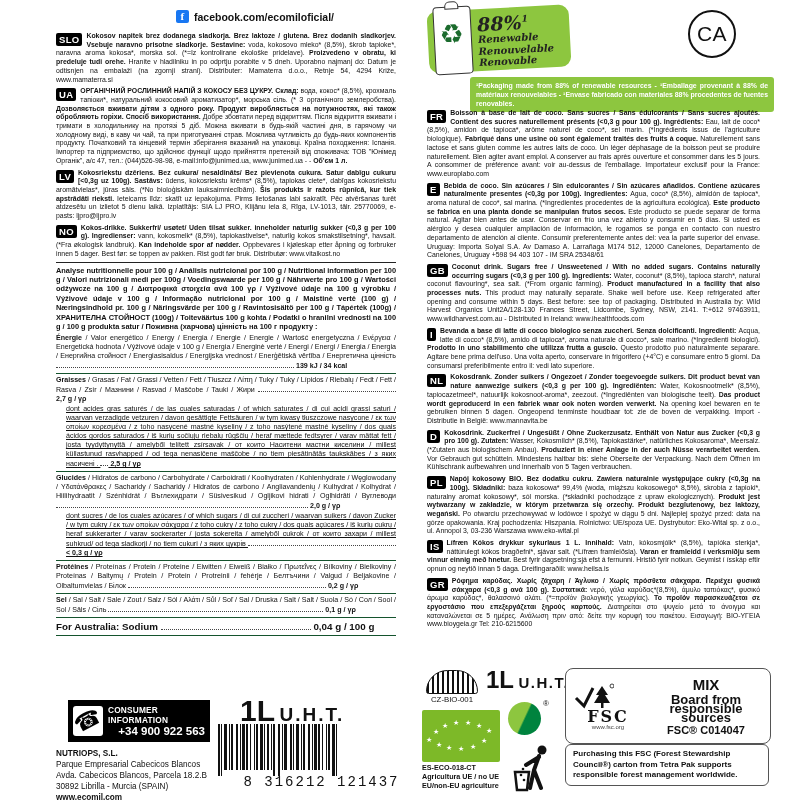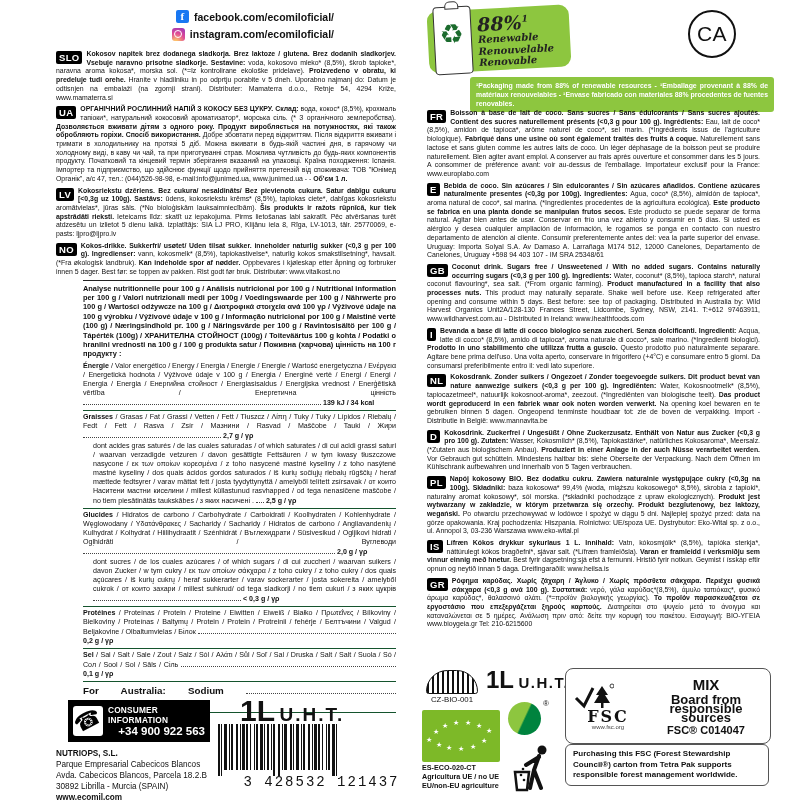--- a/index.html
+++ b/index.html
@@ -12,24 +12,24 @@
   .fb-icon{display:inline-block;width:13px;height:13px;background:#1877f2;color:#fff;border-radius:2px;
            font-family:"Liberation Serif",serif;font-weight:bold;font-size:11px;line-height:13px;text-align:center;}
   .ig-icon{display:inline-flex;width:13px;height:13px;border-radius:3px;align-items:center;justify-content:center;
            background:radial-gradient(circle at 30% 110%,#fdc468 10%,#df4996 55%,#9b36b7 95%);}
   .ig-lens{width:6px;height:6px;border:1.4px solid #fff;border-radius:50%;}
   .lang-sec{font-size:6.9px;line-height:8.7px;text-align:justify;margin-bottom:3px;}
   .lang-sec b{font-weight:bold;}
   .lang-badge{float:left;background:#000;color:#fff;font-weight:bold;font-size:9.5px;line-height:13px;
               padding:0 3px;border-radius:2px;margin:1px 4px 1px 0;letter-spacing:.3px;}
   
-  .nutri{border-top:1.5px solid #222;margin-top:3px;padding-top:3px;margin-left:27px;}
+  .nutri{border-top:1.5px solid #222;margin-top:3px;padding-top:3px;}
   .nutri-header{font-size:7.4px;line-height:9.4px;font-weight:bold;text-align:justify;margin-bottom:3px;}
   .nrow{font-size:7.1px;line-height:9px;text-align:justify;margin:1px 0;}
-  .nrow.indent{padding-left:10px;}
+  .nrow.indent{padding-left:10px;text-decoration:underline;}
   .nrow.sep{border-bottom:1px solid #14532d;padding-bottom:2px;margin-bottom:2px;}
   .nrow.big{font-size:9.8px;font-weight:bold;line-height:13px;}
   .nrow .dots{display:inline-block;border-bottom:1.2px dotted #444;height:6px;vertical-align:baseline;}
   .nrow .val{font-weight:bold;white-space:nowrap;}
   
   .bottom-left{position:absolute;left:56px;top:698px;width:340px;}
   .consumer{position:absolute;left:12px;top:2px;width:142px;height:42px;background:#000;color:#fff;
             display:flex;align-items:center;}
   .phone-box{width:30px;height:30px;background:#fff;border-radius:3px;margin:0 5px;display:flex;align-items:center;justify-content:center;}
   .phone-glyph{font-size:22px;color:#000;transform:rotate(-28deg);line-height:1;}
@@ -92,26 +92,20 @@
 </head>
 <body>
 
 <div class="page">
 
   <div class="col-left">
     <div class="social">
       <span class="social-row">
         <span class="fb-icon">f</span>
         <span>facebook.com/ecomiloficial/</span>
-      </span>
-      <span class="social-row">
-        <span class="ig-icon">
-            <span class="ig-lens"></span>
-          </span>
-        <span>instagram.com/ecomiloficial/</span>
       </span>
     </div>
 
     <div id="left-sections">
         <div class="lang-sec"><span class="lang-badge">SLO</span><b>Kokosov napitek brez dodanega sladkorja. Brez laktoze / glutena. Brez dodanih sladkorjev. Vsebuje naravno prisotne sladkorje. Sestavine: </b><span>voda, kokosovo mleko* (8,5%), škrob tapioke*, naravna aroma kokosa*, morska sol. (*=Iz kontrolirane ekološke pridelave). </span><b>Proizvedeno v obratu, ki predeluje tudi orehe. </b><span>Hranite v hladilniku in po odprtju porabite v 5 dneh. Uporabno najmanj do: Datum je odtisnjen na embalaži (na zgornji strani). Distributer: Mamaterra d.o.o., Retnje 54, 4294 Križe, www.mamaterra.si</span></div>
         <div class="lang-sec"><span class="lang-badge">UA</span><b>ОРГАНІЧНИЙ РОСЛИННИЙ НАПІЙ З КОКОСУ БЕЗ ЦУКРУ. Склад: </b><span>вода, кокос* (8,5%), крохмаль тапіоки*, натуральний кокосовий ароматизатор*, морська сіль. (* З органічного землеробства). </span><b>Дозволяється вживати дітям з одного року. Продукт виробляється на потужностях, які також обробляють горіхи. Спосіб використання. </b><span>Добре збовтати перед відкриттям. Після відкриття вживати і тримати в холодильнику на протязі 5 діб. Можна вживати в будь-якій частині дня, в гарячому чи холодному виді, в каву чи чай, та при приготуванні страв. Можлива чутливість до будь-яких компонентів продукту. Початковий та кінцевий термін зберігання вказаний на упаковці. Країна походження: Іспанія. Імпортер та підприємство, що здійснює функції щодо прийняття претензій від споживача: ТОВ "Юнімед Органік", а/с 47, тел.: (044)526-98-98, e-mail:info@junimed.ua, www.junimed.ua - - </span><b>Об'єм 1 л.</b></div>
         <div class="lang-sec"><span class="lang-badge">LV</span><b>Kokosriekstu dzēriens. Bez cukura/ nesaldināts/ Bez pievienota cukura. Satur dabīgu cukuru [&lt;0,3g uz 100g). Sastāvs: </b><span>ūdens, kokosriekstu krēms* (8,5%), tapiokas ciete*, dabīgas kokosriekstu aromātvielas*, jūras sāls. (*No bioloģiskām lauksaimniecībām). </span><b>Šis produkts ir ražots rūpnīcā, kur tiek apstrādāti rieksti. </b><span>Ieteicams līdz: skatīt uz iepakojuma. Pirms lietošanas labi sakratīt. Pēc atvēršanas turēt atdzesētu un izlietot 5 dienu laikā. Izplatītājs: SIA LJ PRO, Klijānu iela 8, Rīga, LV-1013, tālr. 25770069, e-pasts: ljpro@ljpro.lv</span></div>
         <div class="lang-sec"><span class="lang-badge">NO</span><b>Kokos-drikke. Sukkerfri/ usøtet/ Uden tilsat sukker. inneholder naturlig sukker (&lt;0,3 g per 100 g). Ingredienser: </b><span>vann, kokosmelk* (8,5%), tapiokastivelse*, naturlig kokos smakstilsetning*, havsalt. (*Fra økologisk landbruk). </span><b>Kan indeholde spor af nødder. </b><span>Oppbevares i kjøleskap etter åpning og forbruker innen 5 dager. Best før: se toppen av pakken. Rist godt før bruk. Distributør: www.vitalkost.no</span></div>
       </div>
 
@@ -181,21 +175,21 @@
           <rect x="94" y="0" width="2" height="46" fill="#111"></rect>
           <rect x="98" y="0" width="1" height="46" fill="#111"></rect>
           <rect x="100" y="0" width="3" height="46" fill="#111"></rect>
           <rect x="104" y="0" width="2" height="46" fill="#111"></rect>
           <rect x="108" y="0" width="1" height="46" fill="#111"></rect>
           <rect x="112" y="0" width="1" height="46" fill="#111"></rect>
           <rect x="114" y="0" width="2" height="46" fill="#111"></rect>
           <rect x="118" y="0" width="3" height="52" fill="#111"></rect>
           <rect x="122" y="0" width="1" height="52" fill="#111"></rect>
         </svg>
-      <div class="ean-digits">3 428532 121437</div>
+      <div class="ean-digits">8 316212 121437</div>
     </div>
   </div>
 
   <div class="badge88">
     <div class="carton">
       <div class="carton-cap"></div>
       <div class="recycle-glyph">♻</div>
     </div>
     <div class="badge88-text">
       <div class="badge88-pct"><span>88%</span><sup>1</sup></div>
@@ -242,21 +236,21 @@
           <span class="eu-star" style="left: 43px; top: 9px;">★</span>
           <span class="eu-star" style="left: 54px; top: 12px;">★</span>
           <span class="eu-star" style="left: 64px; top: 17px;">★</span>
           <span class="eu-star" style="left: 14px; top: 31px;">★</span>
           <span class="eu-star" style="left: 24px; top: 34px;">★</span>
           <span class="eu-star" style="left: 36px; top: 35px;">★</span>
           <span class="eu-star" style="left: 48px; top: 33px;">★</span>
           <span class="eu-star" style="left: 59px; top: 27px;">★</span>
         </div>
       <div class="eu-captions">
-        <div>ES-ECO-020-CT</div>
+        <div>ES-ECO-018-CT</div>
         <div>Agricultura UE / no UE</div>
         <div>EU/non-EU agriculture</div>
       </div>
     </div>
     <div class="tidy-man">
       <svg width="42" height="48" viewBox="0 0 42 48">
         <circle cx="30" cy="6" r="4.5" fill="#111"></circle>
         <path d="M27 12 L22 26 L18 44 M22 26 L29 44 M27 13 L14 21" stroke="#111" stroke-width="4" fill="none" stroke-linecap="round"></path>
         <path d="M3 28 h14 l-2 18 h-10 z" fill="none" stroke="#111" stroke-width="2.5"></path>
         <circle cx="11" cy="25" r="1.3" fill="#111"></circle>

